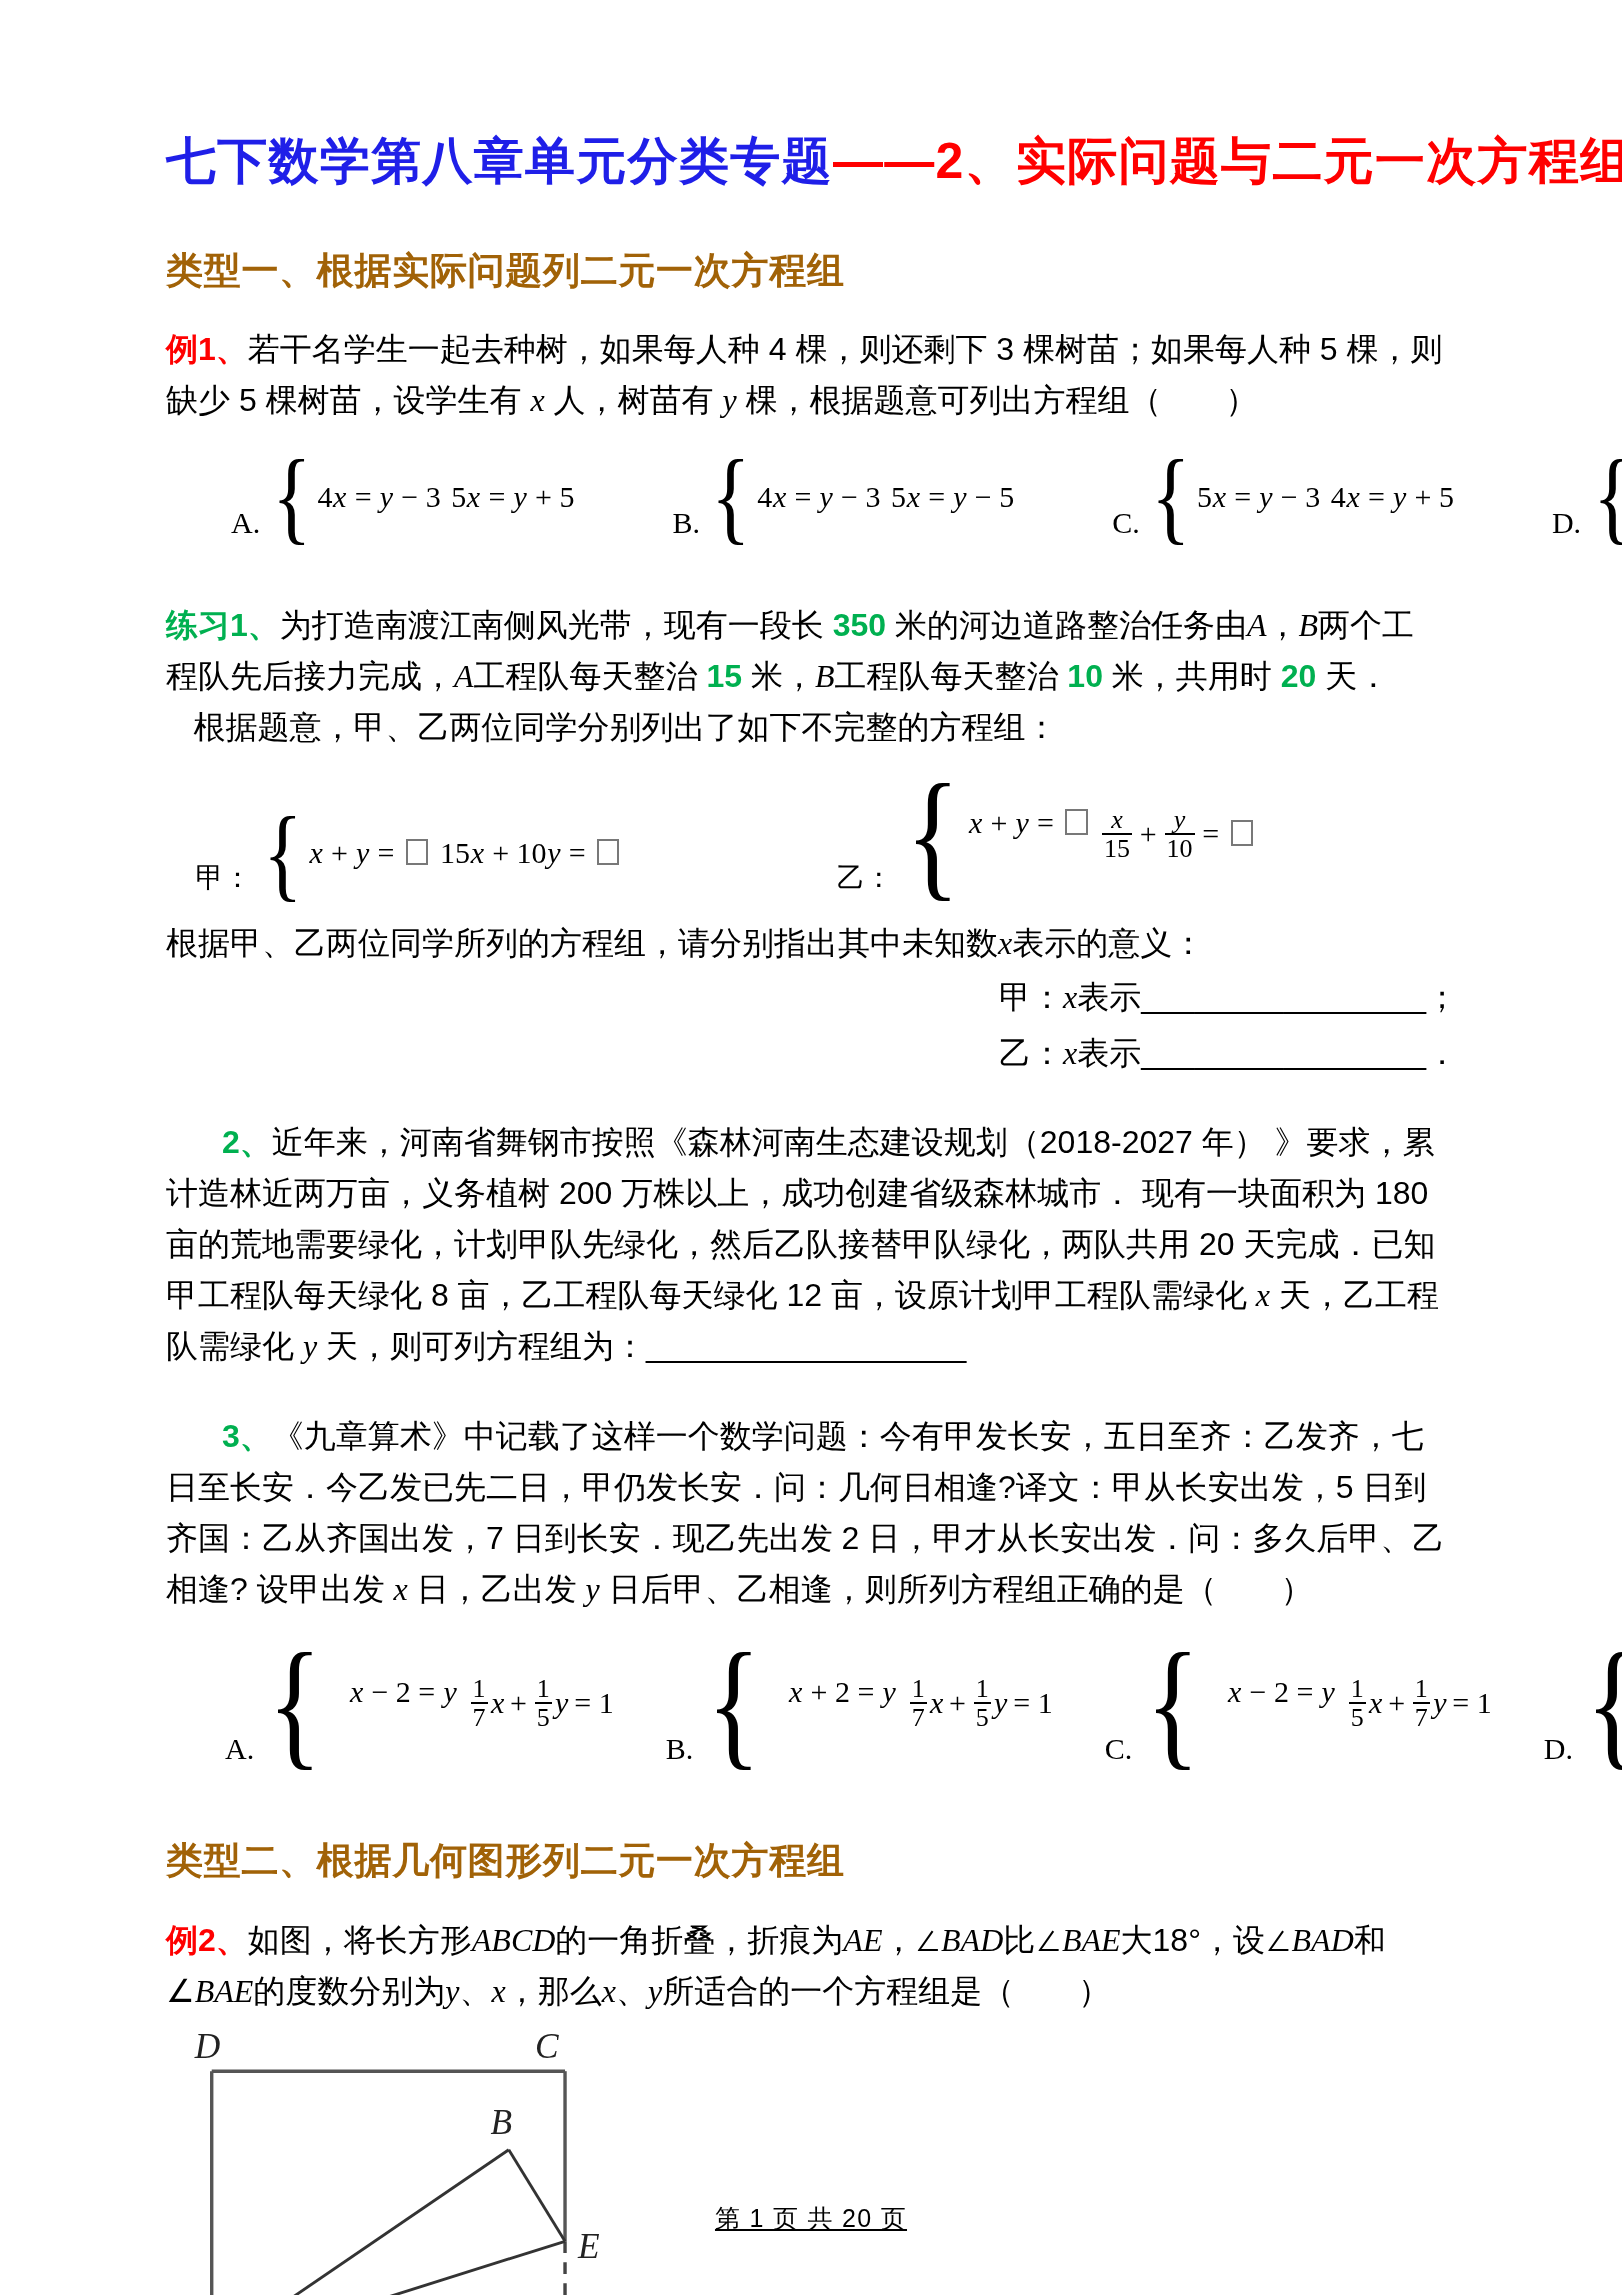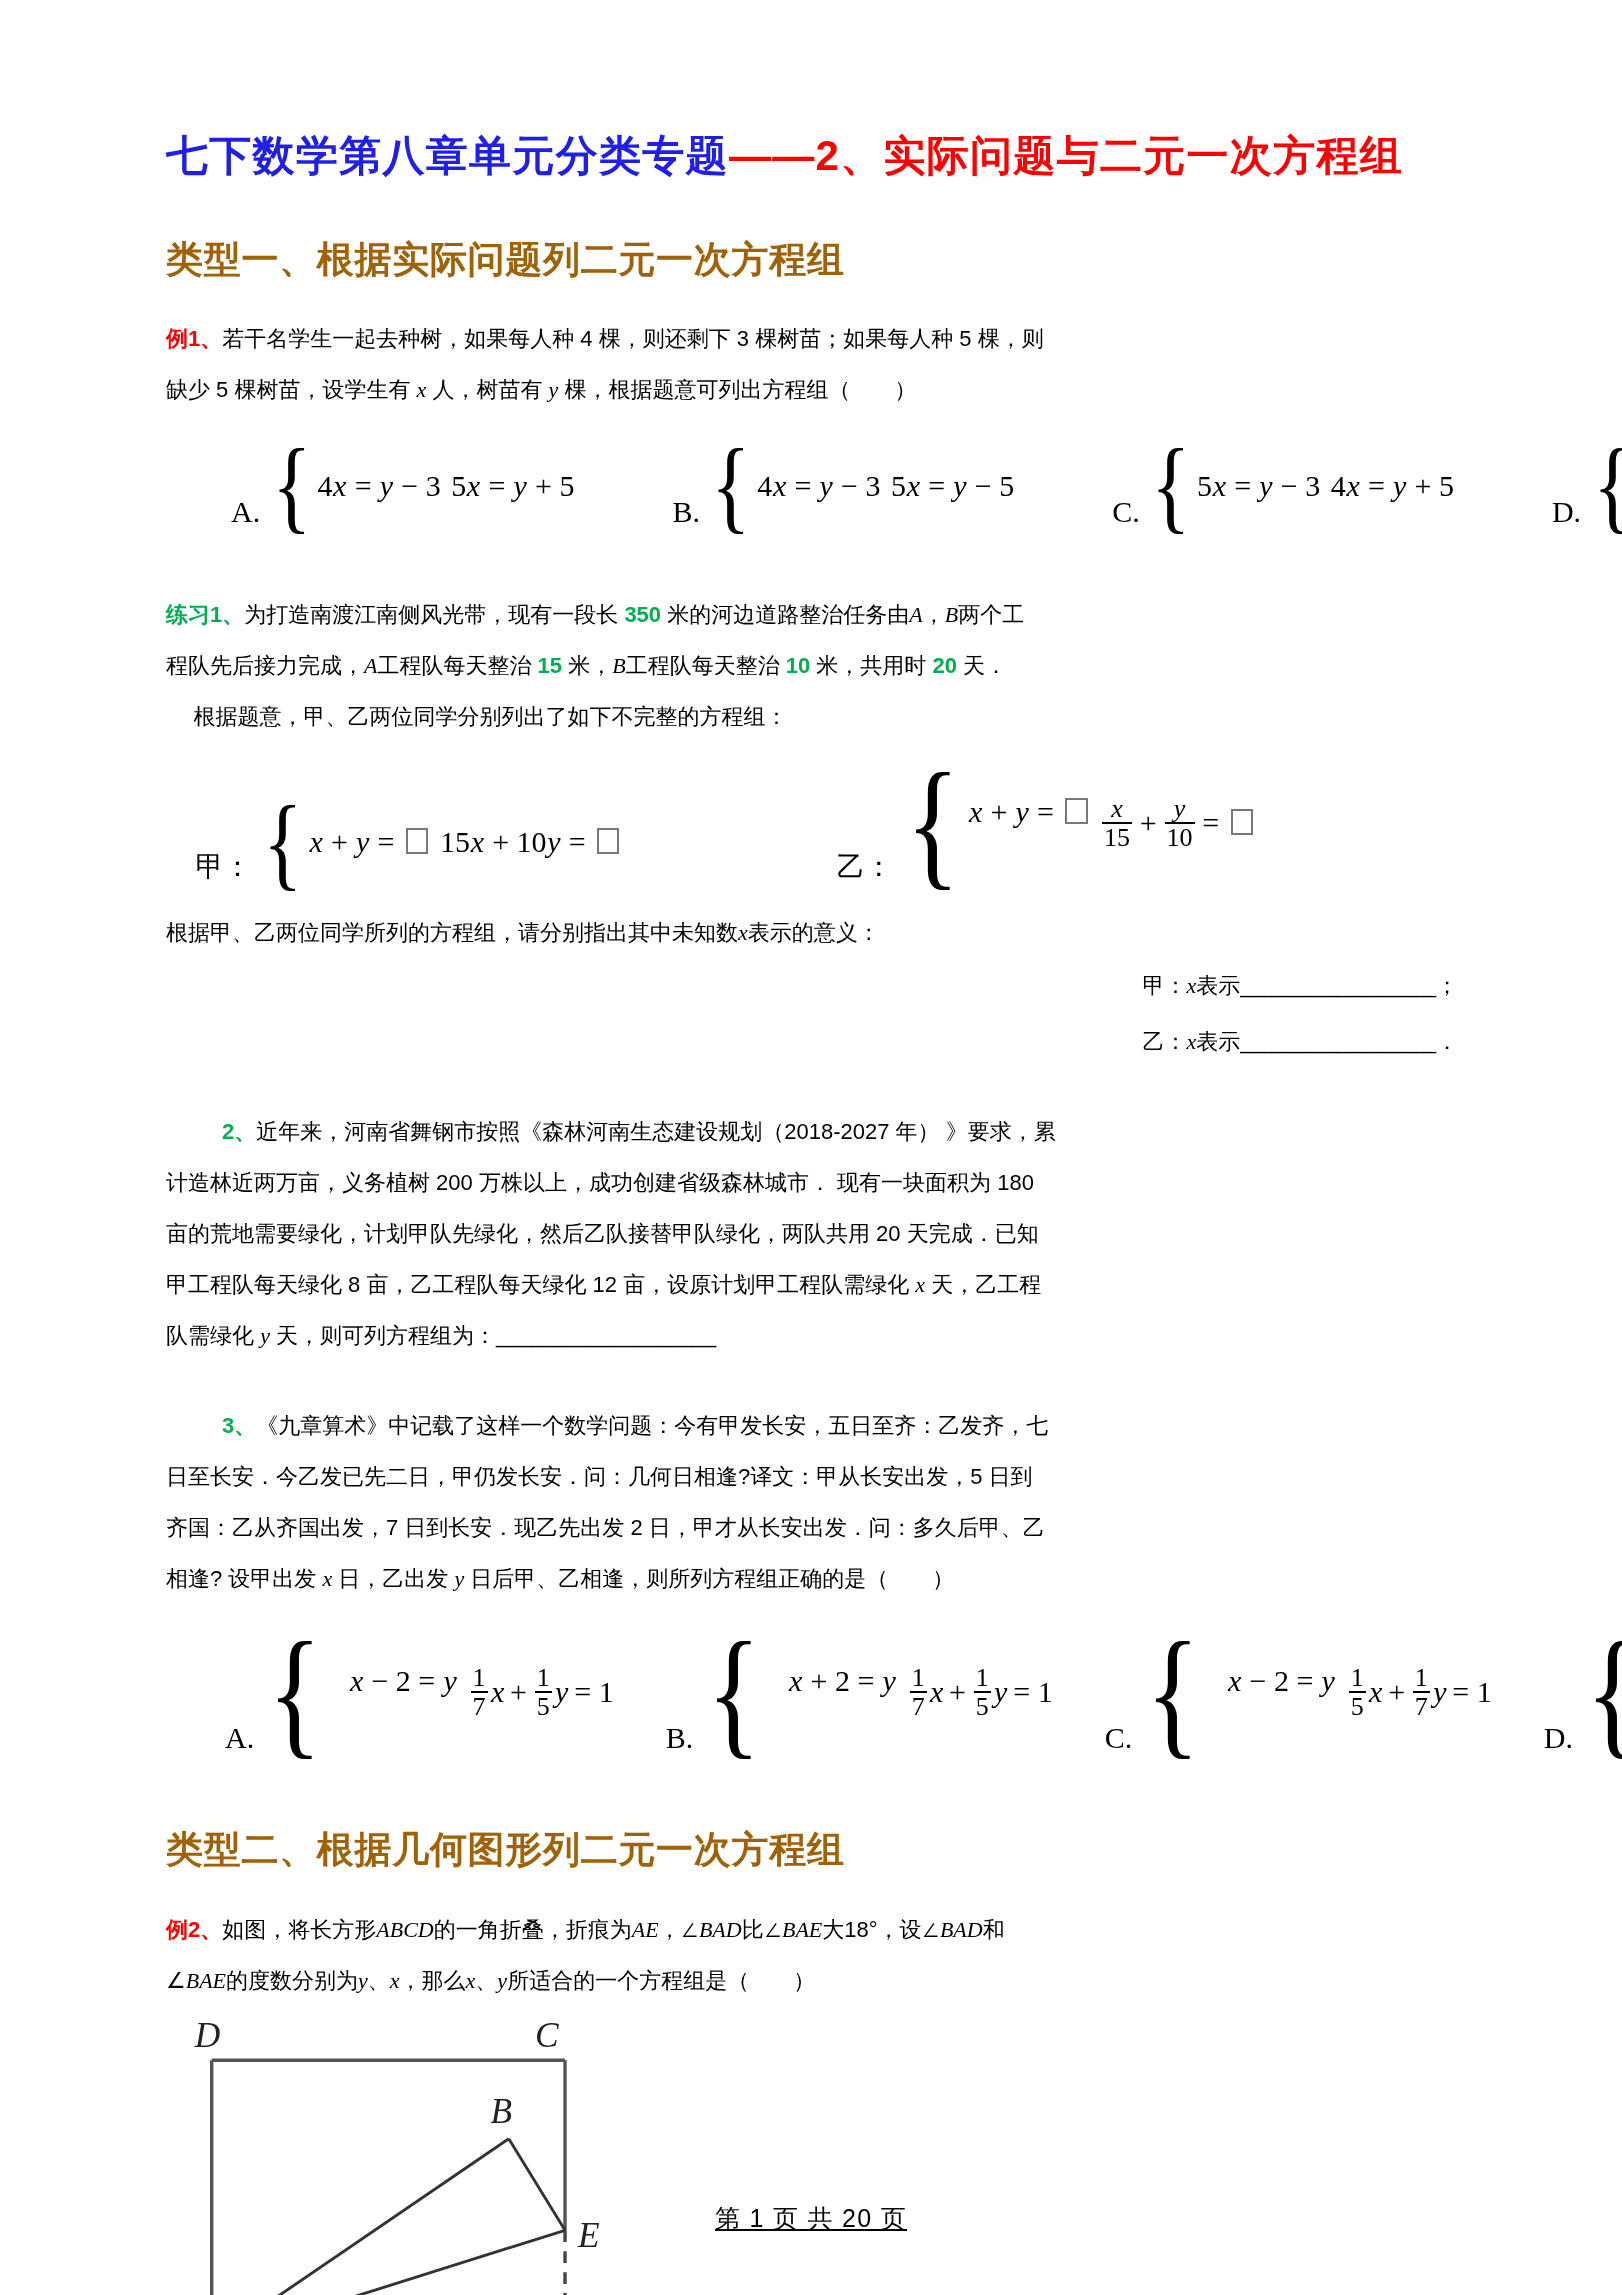--- a/index.html
+++ b/index.html
@@ -6,27 +6,27 @@
   .page{
     position:relative;
     width:1622px;height:2295px;
     background:#ffffff;
     font-family:"Liberation Sans",sans-serif;
     color:#000;
     overflow:hidden;
   }
   .content{padding:128px 164px 0 166px;}
   
-  .title{text-align:left;font-size:42px;font-weight:bold;letter-spacing:1.3px;white-space:nowrap;}
+  .title{text-align:left;font-size:50px;font-weight:bold;letter-spacing:1.3px;white-space:nowrap;}
   .t-blue{color:#1f1fe8;}
   .t-red{color:#ff0000;}
   
   .sec{font-size:37px;font-weight:bold;color:#a16207;margin:51px 0 0 0;letter-spacing:0.7px;}
   
-  .para{margin-top:27.5px;font-size:22px;}
+  .para{margin-top:27.5px;font-size:32px;}
   .para .line{height:51px;line-height:51px;white-space:nowrap;}
   .red{color:#ff0000;font-weight:bold;}
   .green{color:#00b050;font-weight:bold;}
   .it{font-family:"Liberation Serif",serif;font-style:italic;}
   .ind1{padding-left:27.5px;}
   .ind2{padding-left:56px;}
   
   .optrow{display:flex;align-items:flex-end;}
   .opt{display:flex;align-items:center;}
   .opt .lbl,.jy-lbl{font-family:"Liberation Serif",serif;font-size:30px;align-self:flex-end;padding-bottom:7.9px;margin-right:6.5px;}

